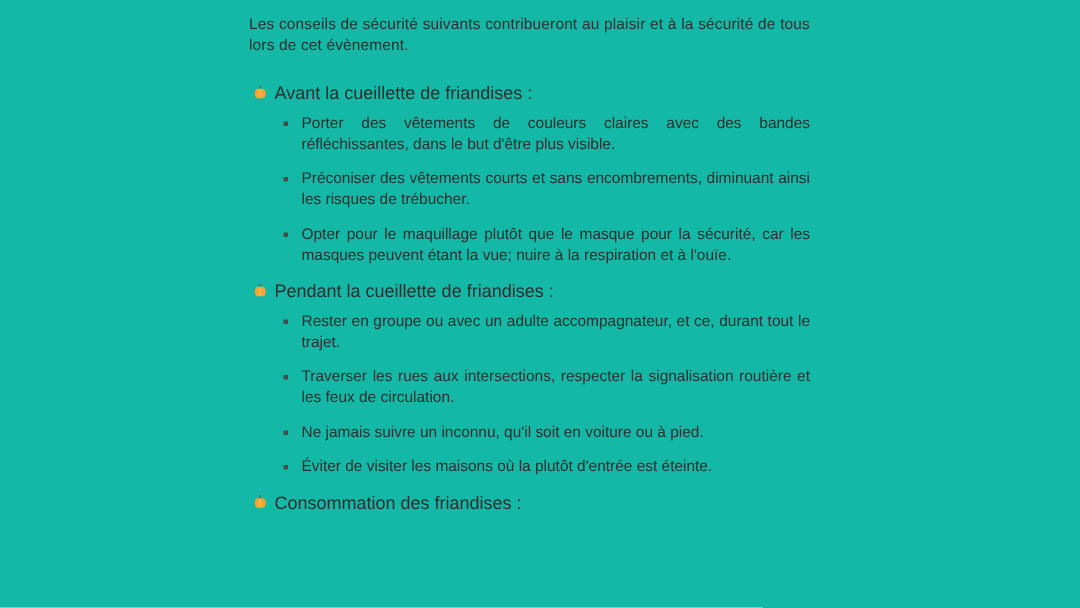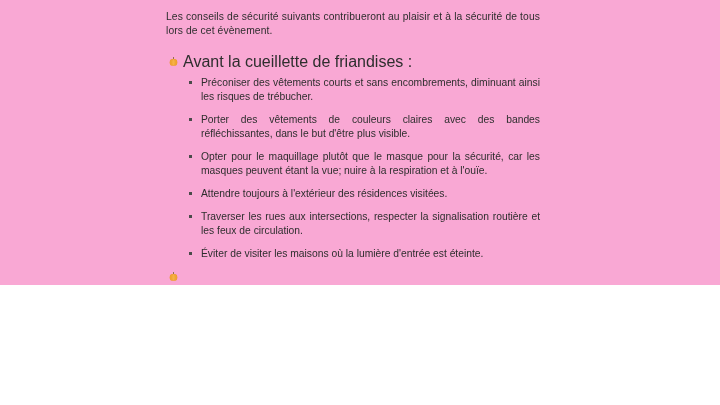--- a/index.html
+++ b/index.html
@@ -10,22 +10,22 @@
   body {
     width: 720px;
     height: 405px;
     overflow: hidden;
     font-family: "Liberation Sans", sans-serif;
     color: #2b2b2b;
   }
   .page {
     position: relative;
     width: 720px;
-    height: 285px;
-    background: #f9a8d4;
+    height: 405px;
+    background: #14b8a6;
     overflow: hidden;
     text-decoration: underline;
   }
   .content {
     position: absolute;
     left: 166px;
     top: 10px;
     width: 374px;
   }
   .intro {
@@ -35,21 +35,21 @@
     color: #2e2e2e;
     margin: 0 0 18px 0;
     letter-spacing: 0.01em;
   }
   .section {
     margin: 0 0 2px 0;
   }
   .section-head {
     position: relative;
     padding-left: 17px;
-    font-size: 16px;
+    font-size: 12px;
     line-height: 14px;
     color: #2e2e2e;
     margin-bottom: 7px;
   }
   .pumpkin {
     position: absolute;
     left: 3px;
     top: 2px;
     width: 9px;
     height: 9px;
@@ -102,60 +102,72 @@
           <ellipse cx="10" cy="12" rx="8.5" ry="7.3" fill="#ea9125"></ellipse>
           <ellipse cx="5.6" cy="12" rx="3.1" ry="7.1" fill="#f0a534"></ellipse>
           <ellipse cx="14.4" cy="12" rx="3.1" ry="7.1" fill="#f0a534"></ellipse>
           <ellipse cx="10" cy="12" rx="2.7" ry="7.3" fill="#f6b246"></ellipse>
         </svg>
         <span>Avant la cueillette de friandises :</span>
       </div>
       <ul class="sub-list">
         <li class="sub-item justify">
           <span class="sqbullet"></span>
+          <span class="txt">Porter des vêtements de couleurs claires avec des bandes réfléchissantes, dans le but d'être plus visible.</span>
+        </li>
+        <li class="sub-item justify">
+          <span class="sqbullet"></span>
           <span class="txt">Préconiser des vêtements courts et sans encombrements, diminuant ainsi les risques de trébucher.</span>
         </li>
         <li class="sub-item justify">
           <span class="sqbullet"></span>
-          <span class="txt">Porter des vêtements de couleurs claires avec des bandes réfléchissantes, dans le but d'être plus visible.</span>
-        </li>
-        <li class="sub-item justify">
-          <span class="sqbullet"></span>
           <span class="txt">Opter pour le maquillage plutôt que le masque pour la sécurité, car les masques peuvent étant la vue; nuire à la respiration et à l'ouïe.</span>
-        </li>
-      </ul>
-    </div>
-
-    <div class="section">
-      <ul class="sub-list">
-        <li class="sub-item">
-          <span class="sqbullet"></span>
-          <span class="txt">Attendre toujours à l'extérieur des résidences visitées.</span>
-        </li>
-        <li class="sub-item justify">
-          <span class="sqbullet"></span>
-          <span class="txt">Traverser les rues aux intersections, respecter la signalisation routière et les feux de circulation.</span>
-        </li>
-        <li class="sub-item">
-          <span class="sqbullet"></span>
-        </li>
-        <li class="sub-item">
-          <span class="sqbullet"></span>
-          <span class="txt">Éviter de visiter les maisons où la lumière d'entrée est éteinte.</span>
         </li>
       </ul>
     </div>
 
     <div class="section">
       <div class="section-head">
         <svg class="pumpkin" viewBox="0 0 20 20">
           <rect x="9" y="0.5" width="2" height="3.5" fill="#6b5a12"></rect>
           <ellipse cx="10" cy="12" rx="8.5" ry="7.3" fill="#ea9125"></ellipse>
           <ellipse cx="5.6" cy="12" rx="3.1" ry="7.1" fill="#f0a534"></ellipse>
           <ellipse cx="14.4" cy="12" rx="3.1" ry="7.1" fill="#f0a534"></ellipse>
           <ellipse cx="10" cy="12" rx="2.7" ry="7.3" fill="#f6b246"></ellipse>
         </svg>
+        <span>Pendant la cueillette de friandises :</span>
+      </div>
+      <ul class="sub-list">
+        <li class="sub-item justify">
+          <span class="sqbullet"></span>
+          <span class="txt">Rester en groupe ou avec un adulte accompagnateur, et ce, durant tout le trajet.</span>
+        </li>
+        <li class="sub-item justify">
+          <span class="sqbullet"></span>
+          <span class="txt">Traverser les rues aux intersections, respecter la signalisation routière et les feux de circulation.</span>
+        </li>
+        <li class="sub-item">
+          <span class="sqbullet"></span>
+          <span class="txt">Ne jamais suivre un inconnu, qu'il soit en voiture ou à pied.</span>
+        </li>
+        <li class="sub-item">
+          <span class="sqbullet"></span>
+          <span class="txt">Éviter de visiter les maisons où la plutôt d'entrée est éteinte.</span>
+        </li>
+      </ul>
+    </div>
+
+    <div class="section">
+      <div class="section-head">
+        <svg class="pumpkin" viewBox="0 0 20 20">
+          <rect x="9" y="0.5" width="2" height="3.5" fill="#6b5a12"></rect>
+          <ellipse cx="10" cy="12" rx="8.5" ry="7.3" fill="#ea9125"></ellipse>
+          <ellipse cx="5.6" cy="12" rx="3.1" ry="7.1" fill="#f0a534"></ellipse>
+          <ellipse cx="14.4" cy="12" rx="3.1" ry="7.1" fill="#f0a534"></ellipse>
+          <ellipse cx="10" cy="12" rx="2.7" ry="7.3" fill="#f6b246"></ellipse>
+        </svg>
+        <span>Consommation des friandises :</span>
       </div>
 
     </div>
 
   </div>
 </div>
 
 </body></html>

